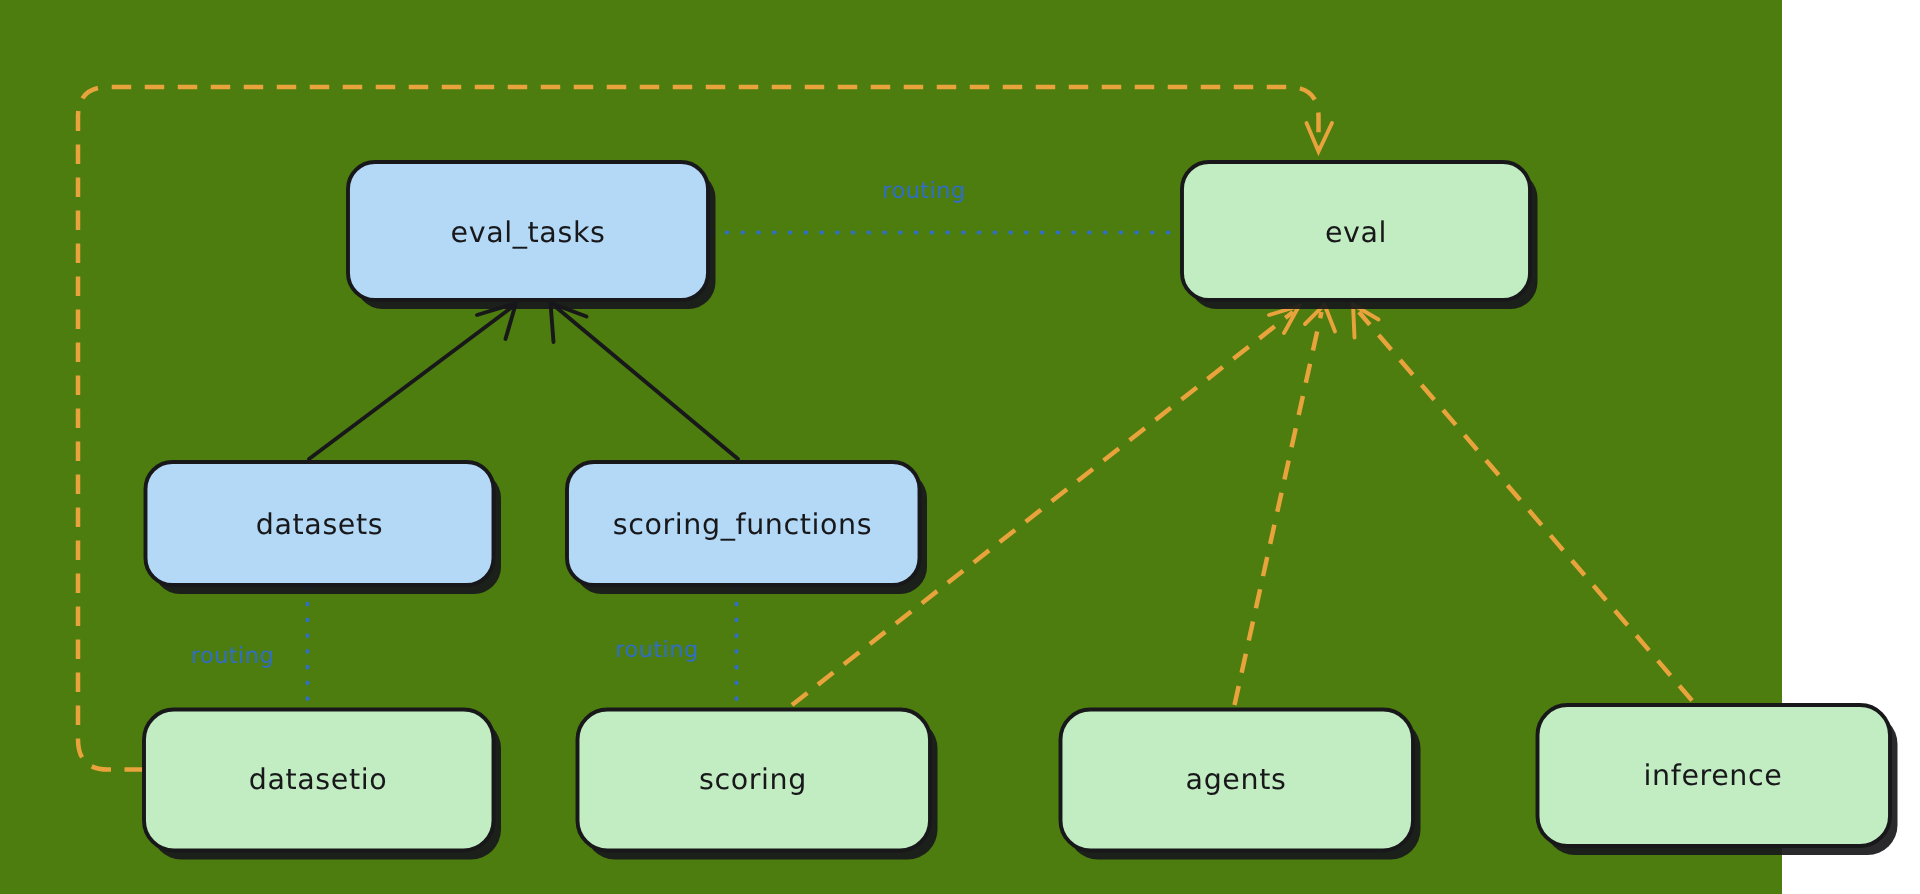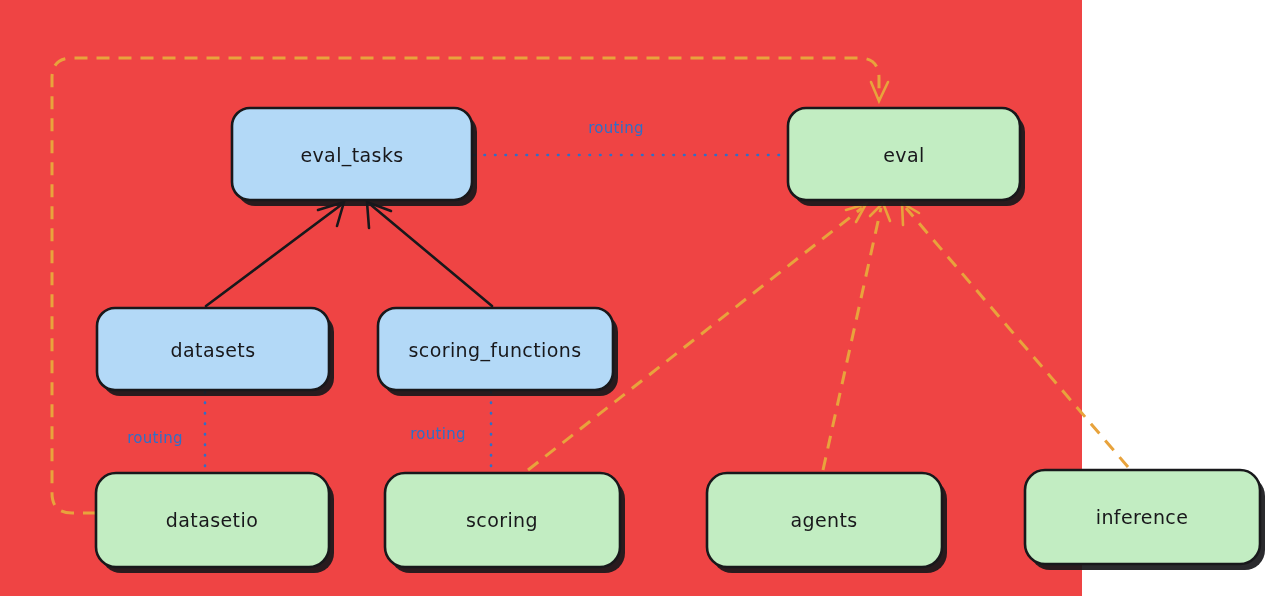--- a/index.html
+++ b/index.html
@@ -8,23 +8,23 @@
     background: #ffffff;
   }
   body {
     width: 1280px;
     height: 596px;
     overflow: hidden;
     font-family: "DejaVu Sans", sans-serif;
   }
   #diagram-root {
     position: relative;
-    width: 1082px;
+    width: 1188px;
     height: 596px;
-    background: #ef4444;
+    background: #4d7c0f;
   }
   svg#diagram-svg {
     position: absolute;
     top: 0;
     left: 0;
     width: 1280px;
     height: 596px;
     display: block;
   }
   .node-label {

